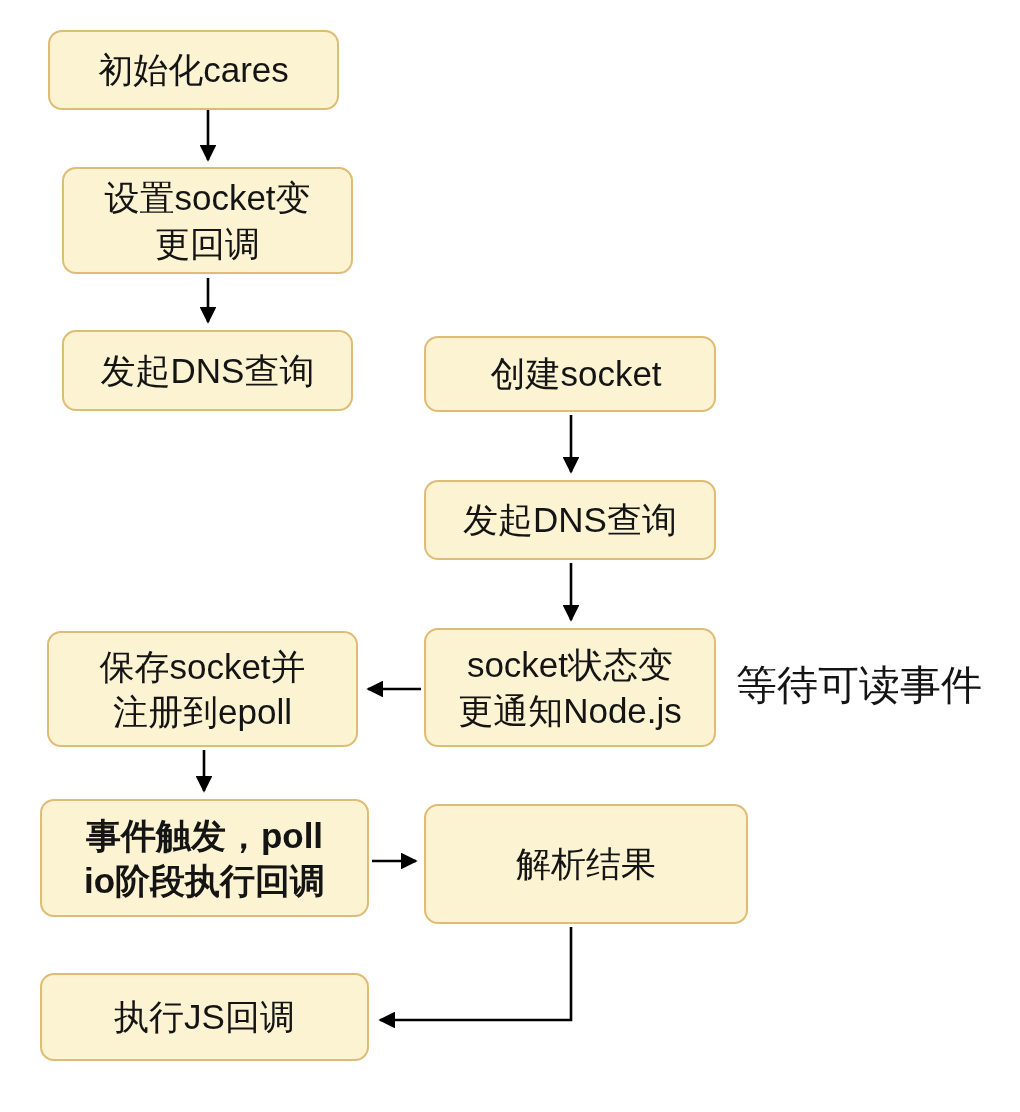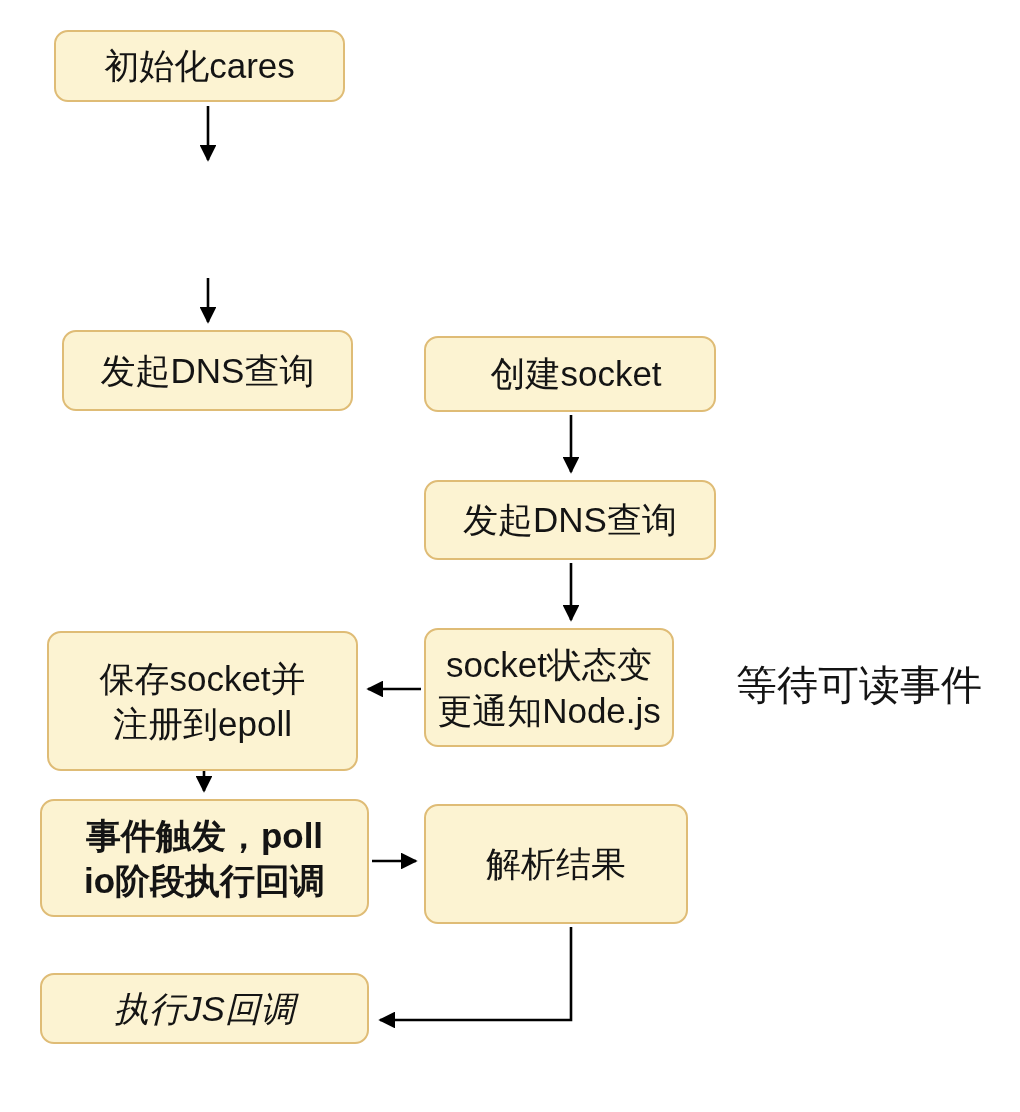--- a/index.html
+++ b/index.html
@@ -38,30 +38,30 @@
     box-sizing: border-box;
     padding: 4px 8px;
   }
   .annotation {
     position: absolute;
     left: 736px; top: 658px;
     font-size: 41px;
     color: var(--text, #141414);
     white-space: nowrap;
   }
-  .n0 { left: 54px;  top: 30px;  width: 291px; height: 72px;  }
+  .n0 { left: 48px;  top: 30px;  width: 291px; height: 80px;  }
   .n1 { left: 62px;  top: 167px; width: 291px; height: 107px; }
   .n2 { left: 62px;  top: 330px; width: 291px; height: 81px;  }
   .n3 { left: 424px; top: 336px; width: 292px; height: 76px; padding-left: 20px;  }
   .n4 { left: 424px; top: 480px; width: 292px; height: 80px;  }
-  .n5 { left: 424px; top: 628px; width: 250px; height: 119px; }
-  .n6 { left: 47px;  top: 631px; width: 311px; height: 140px; }
+  .n5 { left: 424px; top: 628px; width: 292px; height: 119px; }
+  .n6 { left: 47px;  top: 631px; width: 311px; height: 116px; }
   .n7 { left: 40px;  top: 799px; width: 329px; height: 118px; font-weight: bold; }
-  .n8 { left: 424px; top: 804px; width: 264px; height: 120px; }
-  .n9 { left: 40px;  top: 973px; width: 329px; height: 71px; font-style: italic;  }
+  .n8 { left: 424px; top: 804px; width: 324px; height: 120px; }
+  .n9 { left: 40px;  top: 973px; width: 329px; height: 88px;  }
 </style>
 </head>
 <body>
 
 <div class="canvas">
 
   <svg class="arrows" viewBox="0 0 1020 1112" xmlns="http://www.w3.org/2000/svg">
     <defs>
       <marker id="arrowhead" viewBox="0 0 10 10" refX="9" refY="5" markerWidth="6.5" markerHeight="6.5" orient="auto-start-reverse">
         <path d="M0,0 L10,5 L0,10 z" fill="#000000"></path>
@@ -74,20 +74,24 @@
     <path class="edge" d="M421 689 H 368" marker-end="url(#arrowhead)"></path>
     <path class="edge" d="M204 750 V 791" marker-end="url(#arrowhead)"></path>
     <path class="edge" d="M372 861 H 416" marker-end="url(#arrowhead)"></path>
     <path class="edge" d="M571 927 V 1020 H 380" marker-end="url(#arrowhead)"></path>
   </svg>
 
   <div class="node n0">
     <span>初始化cares</span>
   </div>
 
+  <div class="node n1">
+    <span>设置socket变
+更回调</span>
+  </div>
 
   <div class="node n2">
     <span>发起DNS查询</span>
   </div>
 
   <div class="node n3">
     <span>创建socket</span>
   </div>
 
   <div class="node n4">

